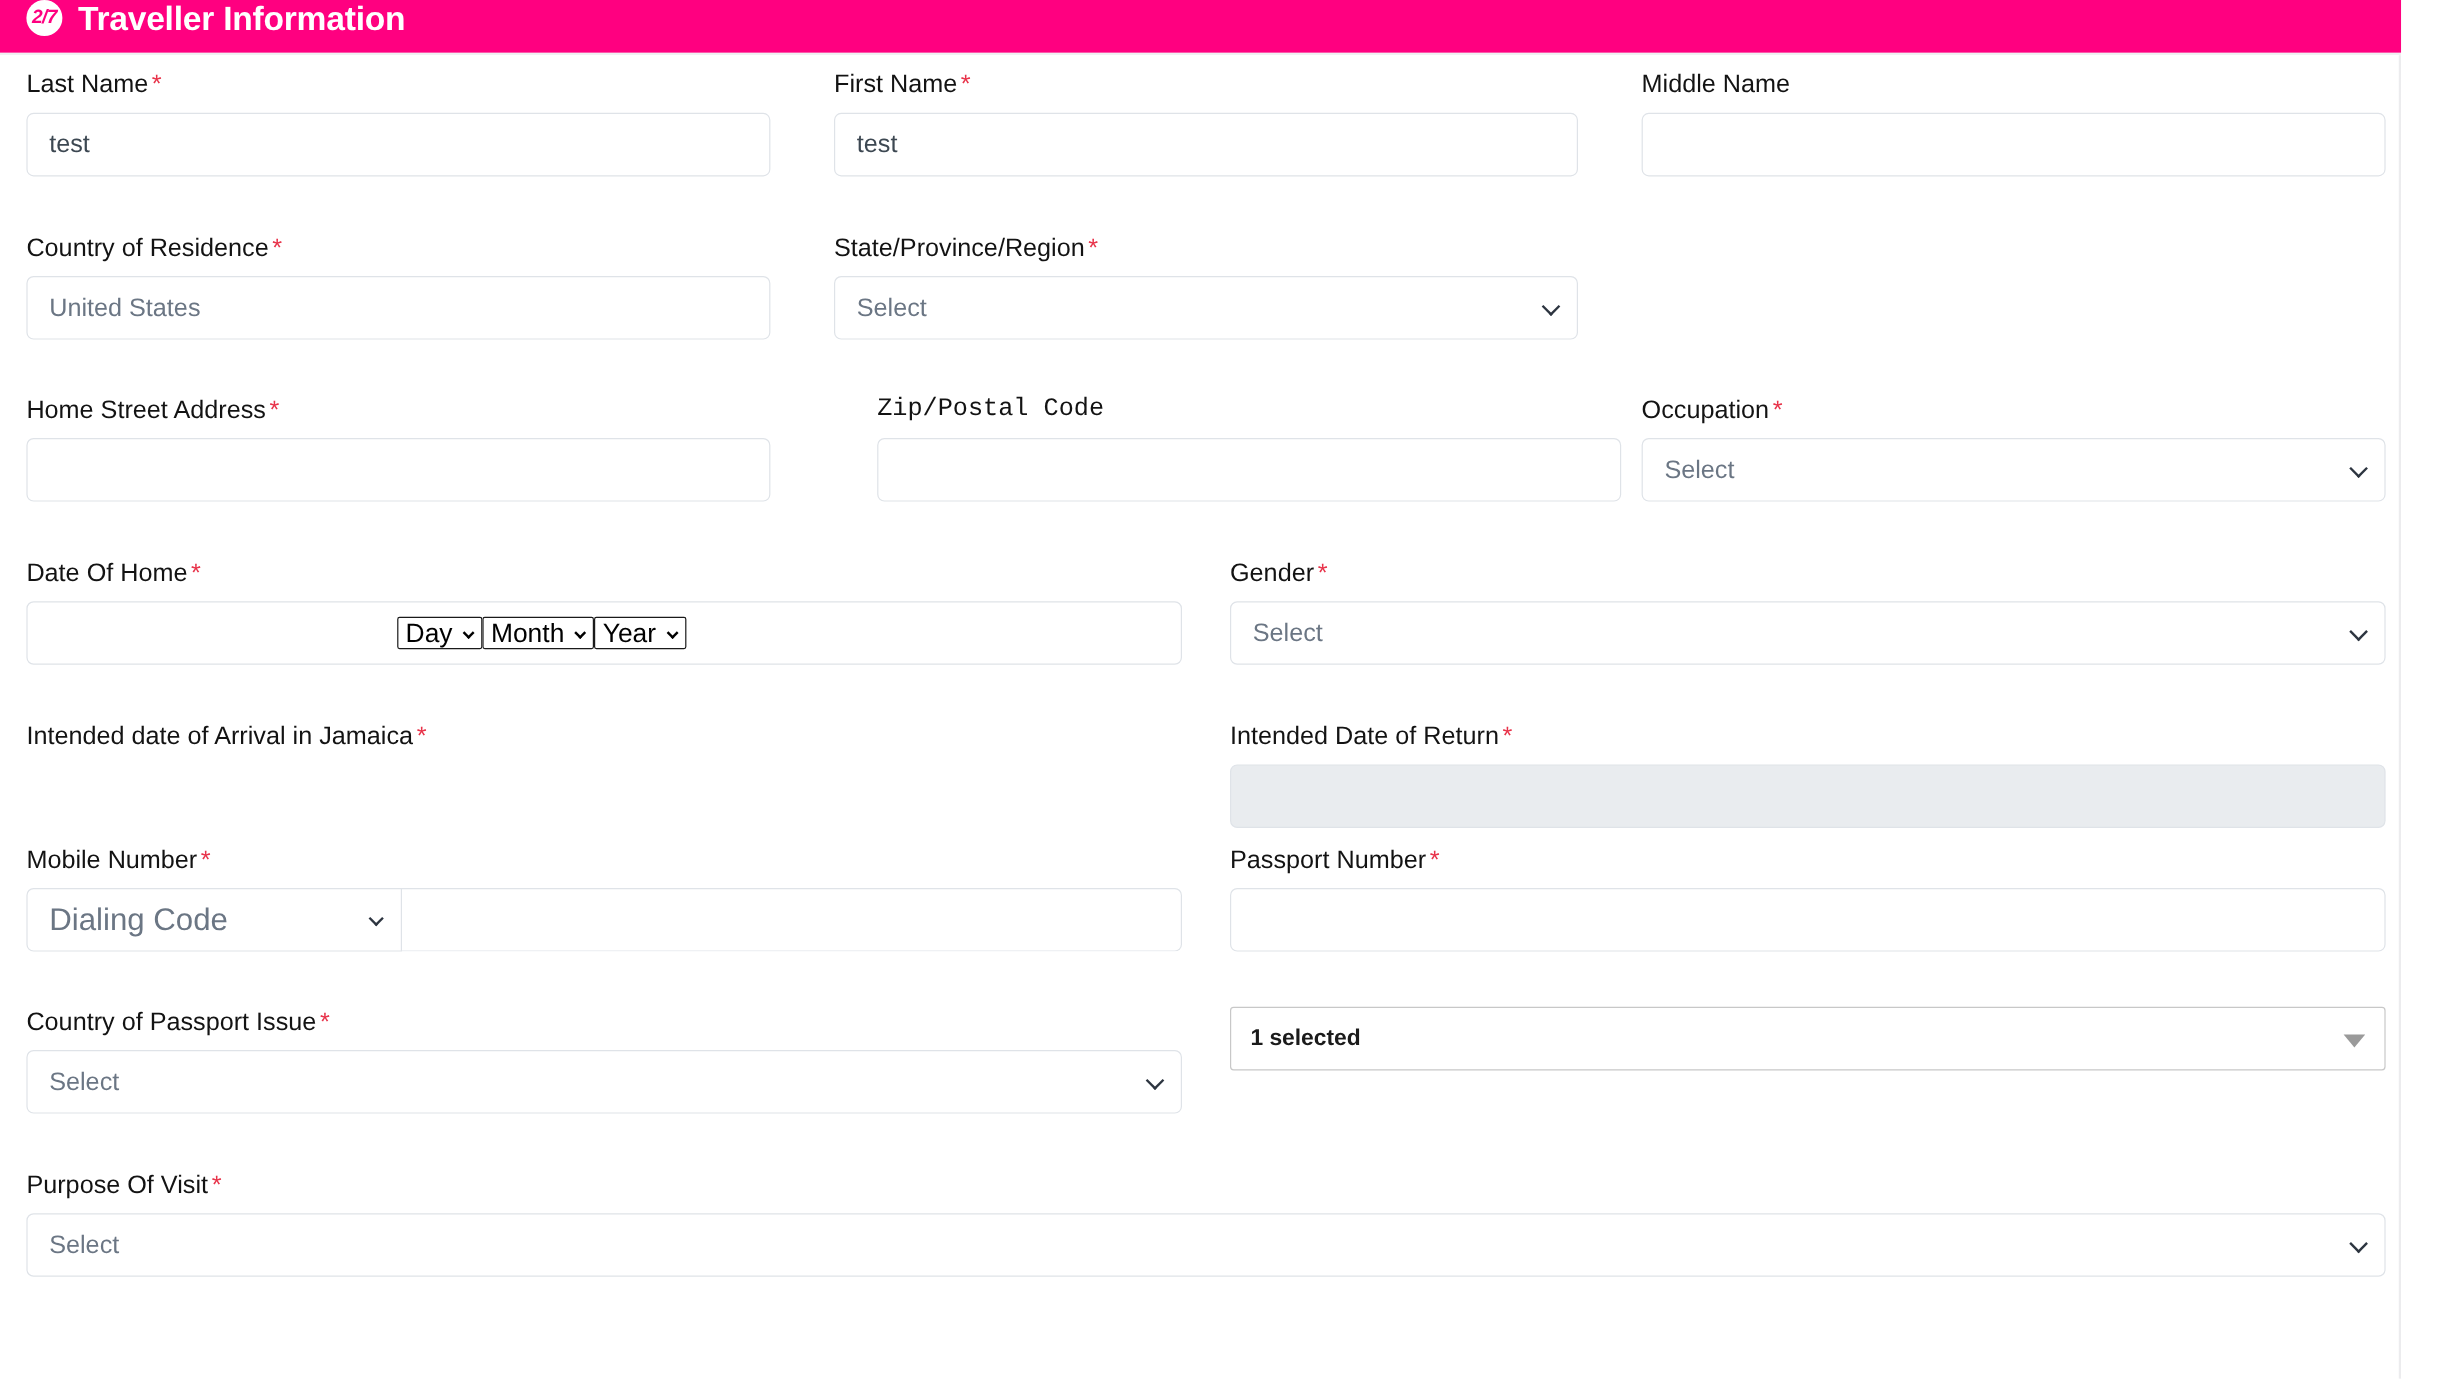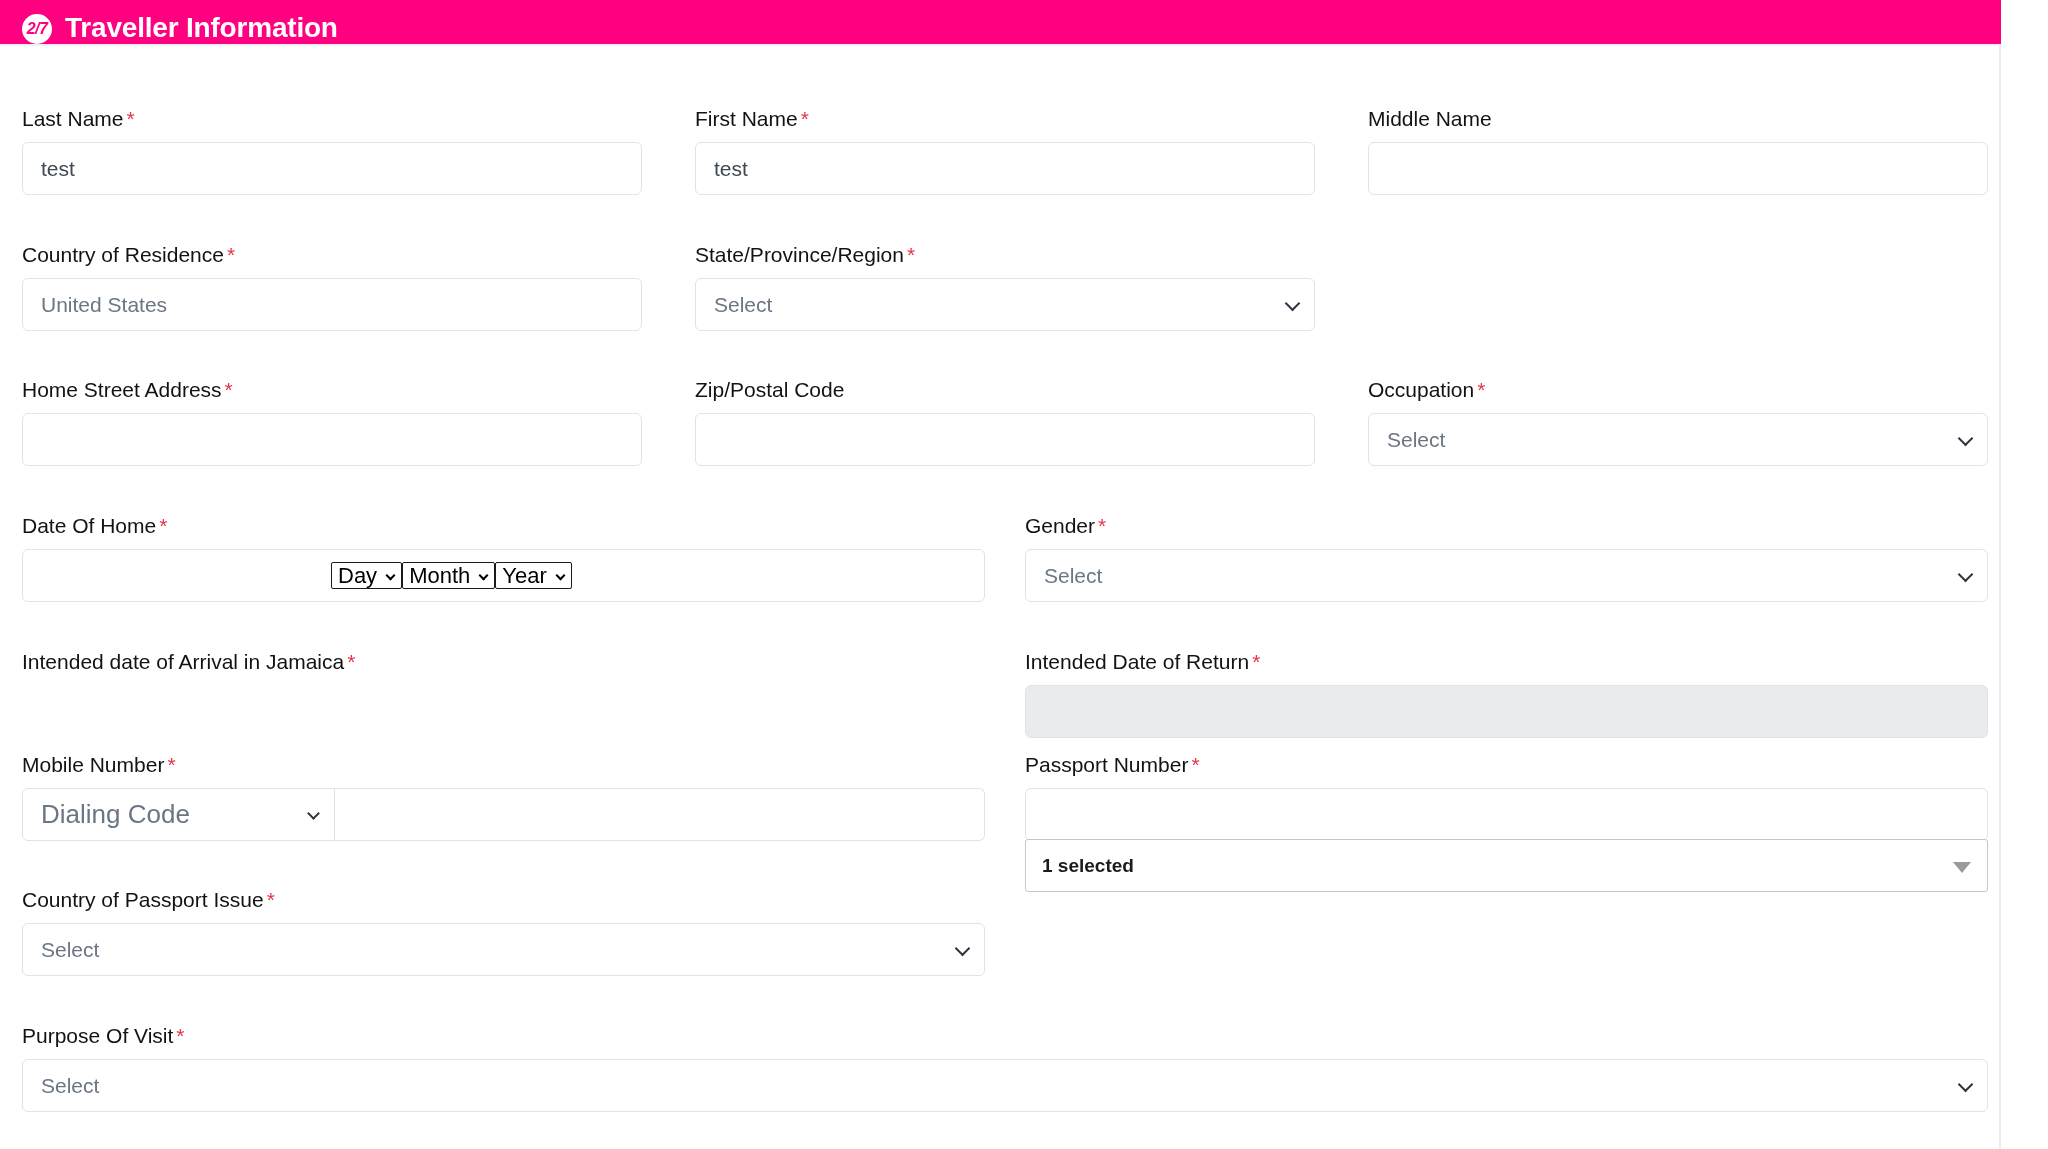--- a/index.html
+++ b/index.html
@@ -10,21 +10,21 @@
     font-family: "Liberation Sans", sans-serif;
     overflow: hidden;
   }
   #page { position: relative; width: 2048px; height: 1149px; background:#fff; }
 
   
   .header {
     position: absolute; left: 0; top: 0;
     width: 2001px; height: 44px;
     background: #ff0080;
-    display: flex; align-items: flex-end;
+    display: flex; align-items: flex-start;
     padding-left: 22px;
   }
   .logo {
     width: 30px; height: 30px; border-radius: 50%;
     background: #ffffff;
     display: flex; align-items: center; justify-content: center;
     flex: 0 0 auto;
     margin-right: 13px;
   }
   .logo-text {
@@ -58,21 +58,20 @@
 
   .field { position: absolute; top: 0; }
 
   label.lbl {
     display: block;
     font-size: 21px;
     color: #131313;
     line-height: 26px;
     white-space: nowrap;
     margin-bottom: 10px;
-    margin-top: 48px;
   }
   .req { color: #e8334a; font-size: 21px; padding-left: 3px; }
 
   .inp, .sel, .ms {
     display: block;
     width: 100%;
     height: 53px;
     border: 1px solid #dfe3e8;
     border-radius: 6px;
     background: #ffffff;
@@ -244,21 +243,21 @@
 
     </div>
 
     <div class="row" style="top:283px;height:100px;">
 
       <div class="field" style="left:22px;width:620px;">
         <label class="lbl"><span>Home Street Address</span><span class="req">*</span></label>
         <div class="inp filled"></div>
       </div>
 
-      <div class="field" style="left:695px;width:620px;">
+      <div class="field" style="left:731px;width:620px;font-family:Liberation Mono, monospace;">
         <label class="lbl">Zip/Postal Code</label>
         <div class="inp filled"></div>
       </div>
 
       <div class="field" style="left:1368px;width:620px;">
         <label class="lbl"><span>Occupation</span><span class="req">*</span></label>
         <div class="sel">
           <span class="sel-val">Select</span>
           <span class="chev"></span>
         </div>

